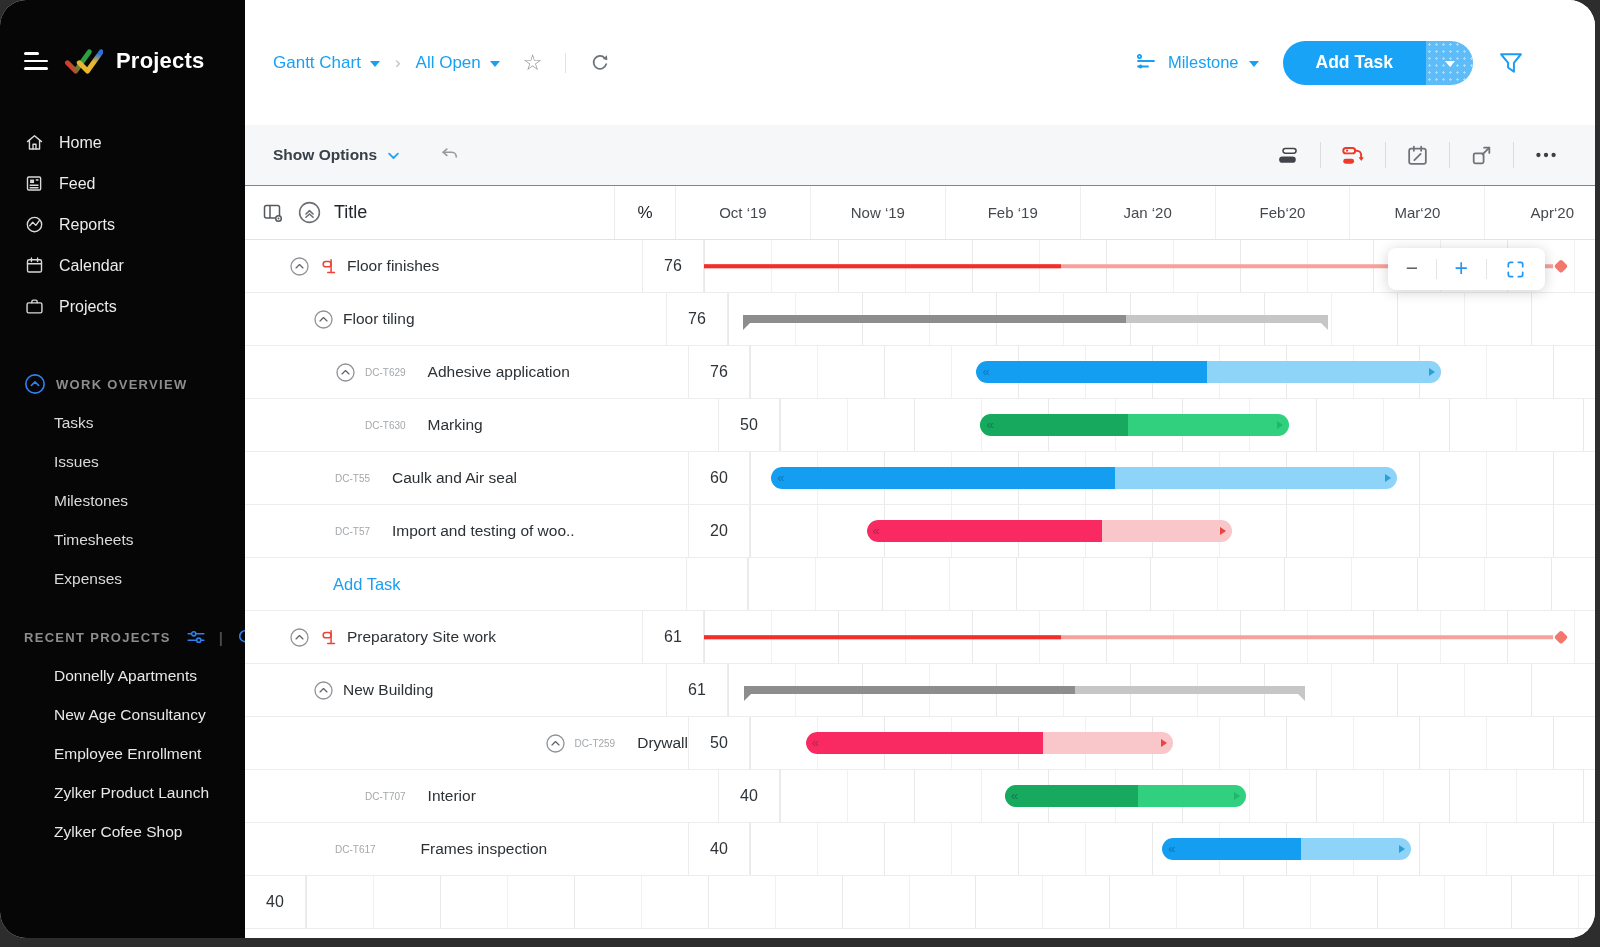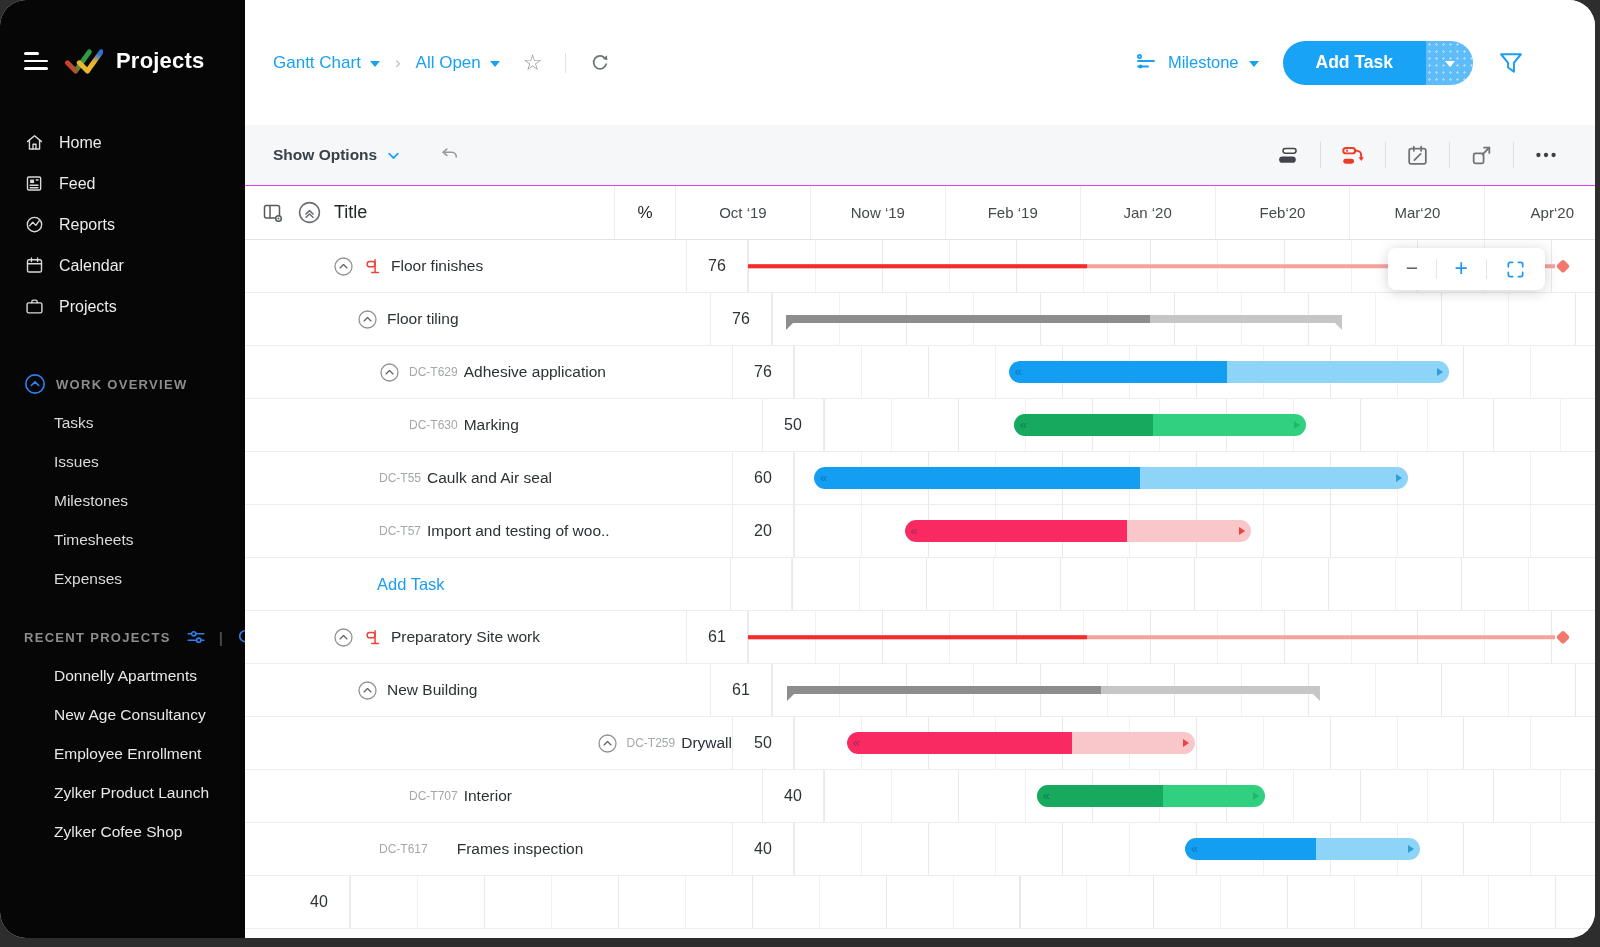--- a/index.html
+++ b/index.html
@@ -56,32 +56,32 @@
   .grid-head{height:53px;flex:none;display:flex;border-bottom:1px solid #e3e3e3;}
   .th-title{width:353px;flex:none;display:flex;align-items:center;gap:12px;
     padding-left:16px;border-right:1px solid #ececec;}
   .th-title .t{font-size:18px;color:#22262a;}
   .th-pct{width:60px;flex:none;display:flex;align-items:center;justify-content:center;
     font-size:17px;color:#22262a;border-right:1px solid #ececec;}
   .th-months{flex:1;display:flex;min-width:0;overflow:hidden;}
   .month{width:133.9px;flex:none;display:flex;align-items:center;justify-content:center;
     font-size:15px;color:#45494e;border-right:1px solid #efefef;}
   .grid-body{flex:1;position:relative;overflow:hidden;}
-  .grow{height:52px;display:flex;border-bottom:1px solid #ededed;padding-left:44px;}
+  .grow{height:52px;display:flex;border-bottom:1px solid #ededed;}
   .c-title{width:353px;flex:none;display:flex;align-items:center;border-right:1px solid #ececec;
     overflow:hidden;white-space:nowrap;cursor:pointer;}
   .c-pct{width:60px;flex:none;display:flex;align-items:center;justify-content:center;
     font-size:16px;color:#2e3338;border-right:1px solid #ececec;}
   .c-tl{flex:1;min-width:0;position:relative;
     background-image:
       repeating-linear-gradient(to right,#e9e9e9 0 1px,transparent 1px 133.9px),
       repeating-linear-gradient(to right,#f1f1f1 0 1px,transparent 1px 66.95px);}
   .chev-circle{width:21px;height:21px;flex:none;margin-right:9px;cursor:pointer;display:flex;}
   .flag{flex:none;margin-right:8px;display:flex;}
-  .tid{color:#a3a7ab;font-size:12px;margin-right:6px;}
+  .tid{color:#a3a7ab;font-size:10px;margin-right:22px;}
   .tname{color:#2c3136;font-size:15.5px;}
   .addtask-link{color:#1b9df3;font-size:16.5px;cursor:pointer;}
   
   .barwrap{position:absolute;top:50%;transform:translateY(-50%);height:22px;cursor:pointer;}
   .task-bar{position:relative;width:100%;height:100%;border-radius:11px;overflow:hidden;}
   .task-prog{position:absolute;left:0;top:0;bottom:0;border-radius:11px 0 0 11px;}
   .h-l{position:absolute;left:6px;top:50%;transform:translateY(-54%);font-size:13px;
     color:rgba(0,40,70,.35);letter-spacing:-1px;z-index:2;line-height:1;}
   .h-r{position:absolute;right:6px;top:50%;transform:translateY(-50%);width:0;height:0;
     border-top:4.5px solid transparent;border-bottom:4.5px solid transparent;z-index:2;}

